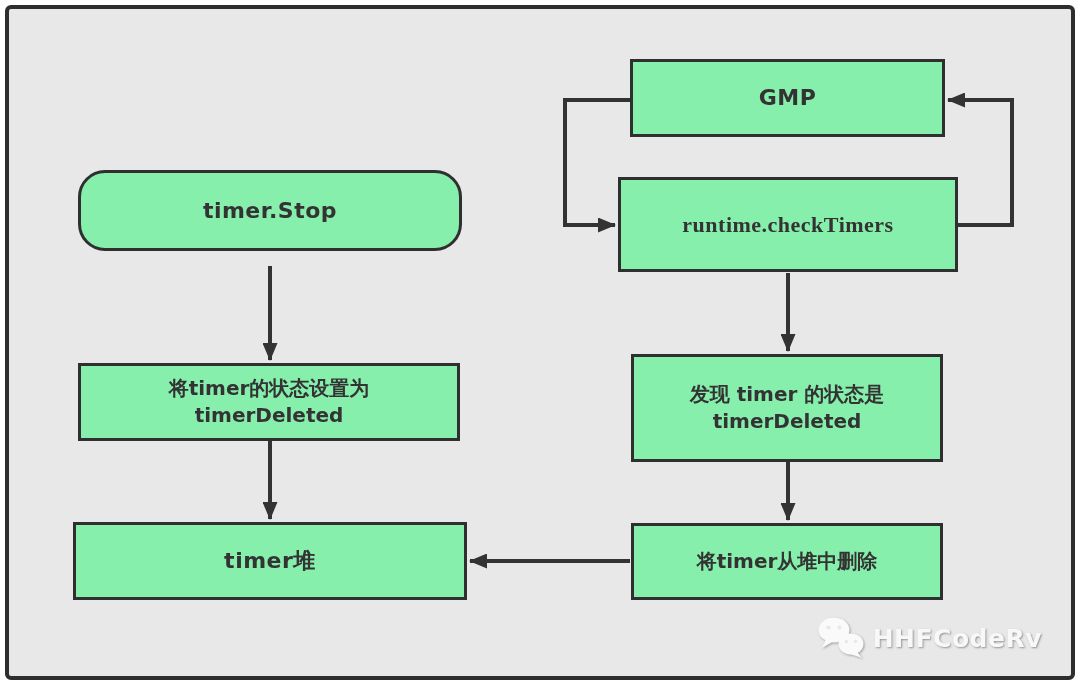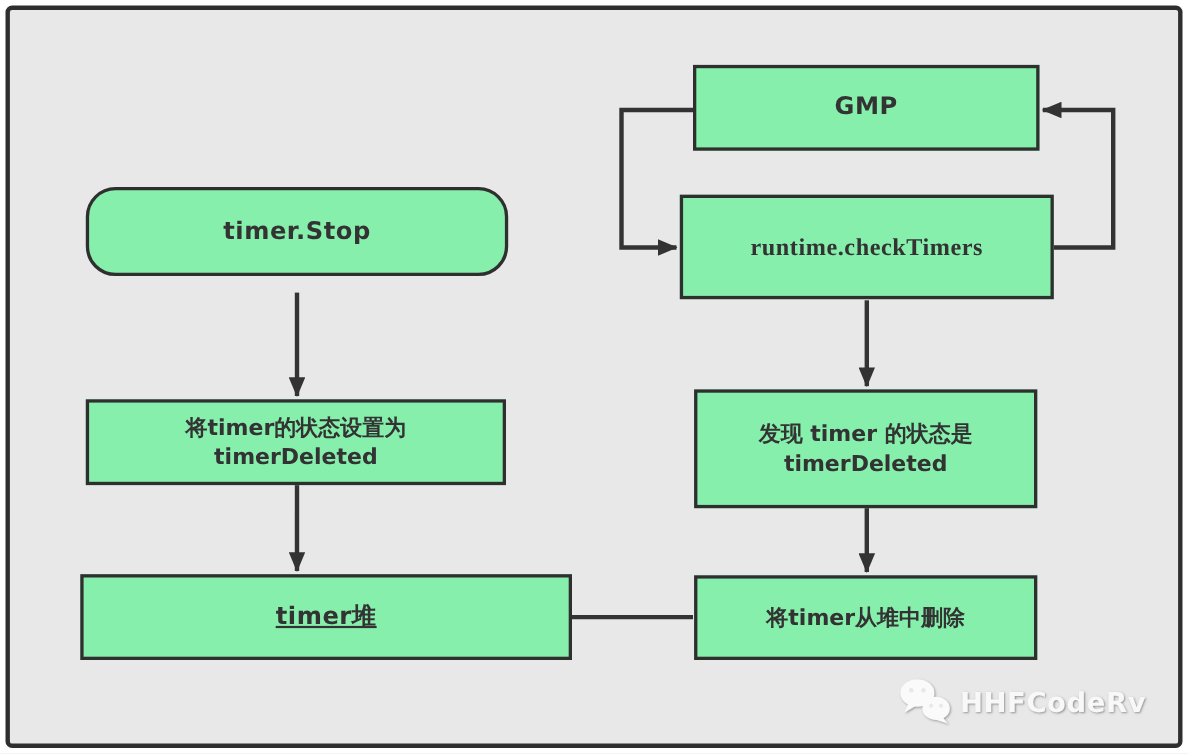--- a/index.html
+++ b/index.html
@@ -61,21 +61,21 @@
     <path d="M 788 449 L 788 520" stroke="#333333" stroke-width="4" fill="none" marker-end="url(#ah)"></path>
 
     <path d="M 630 561 L 470 561" stroke="#333333" stroke-width="4" fill="none" marker-end="url(#ah)"></path>
   </svg>
 
   <div class="node fs-lg" style="left:78px;top:170px;width:384px;height:81px;border-radius:27px;">timer.Stop</div>
 
   <div class="node fs-md" style="left:78px;top:363px;width:382px;height:78px;">将timer的状态设置为
 timerDeleted</div>
 
-  <div class="node fs-lg" style="left:73px;top:522px;width:447px;height:78px;text-decoration:underline;">timer堆</div>
+  <div class="node fs-lg" style="left:73px;top:522px;width:394px;height:78px;">timer堆</div>
 
   <div class="node fs-lg" style="left:630px;top:59px;width:315px;height:78px;">GMP</div>
 
   <div class="node fs-lg" style="left:618px;top:177px;width:340px;height:95px;font-family:Liberation Serif, serif;">runtime.checkTimers</div>
 
   <div class="node fs-md" style="left:631px;top:354px;width:312px;height:108px;">发现 timer 的状态是
 timerDeleted</div>
 
   <div class="node fs-md" style="left:631px;top:523px;width:312px;height:77px;text-align:center;">将timer从堆中删除</div>
 

